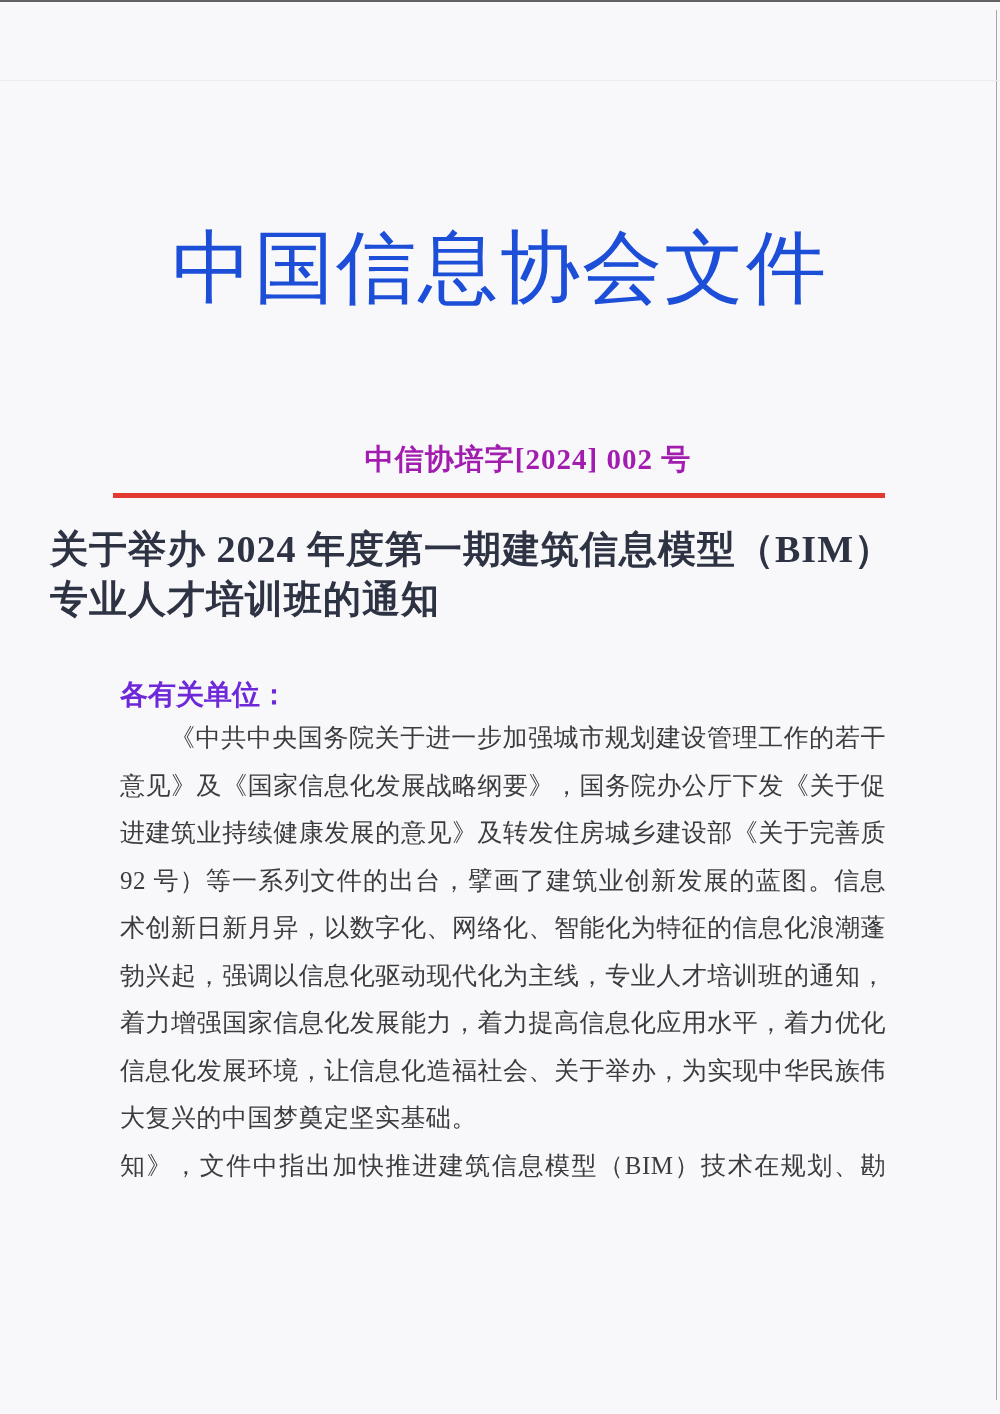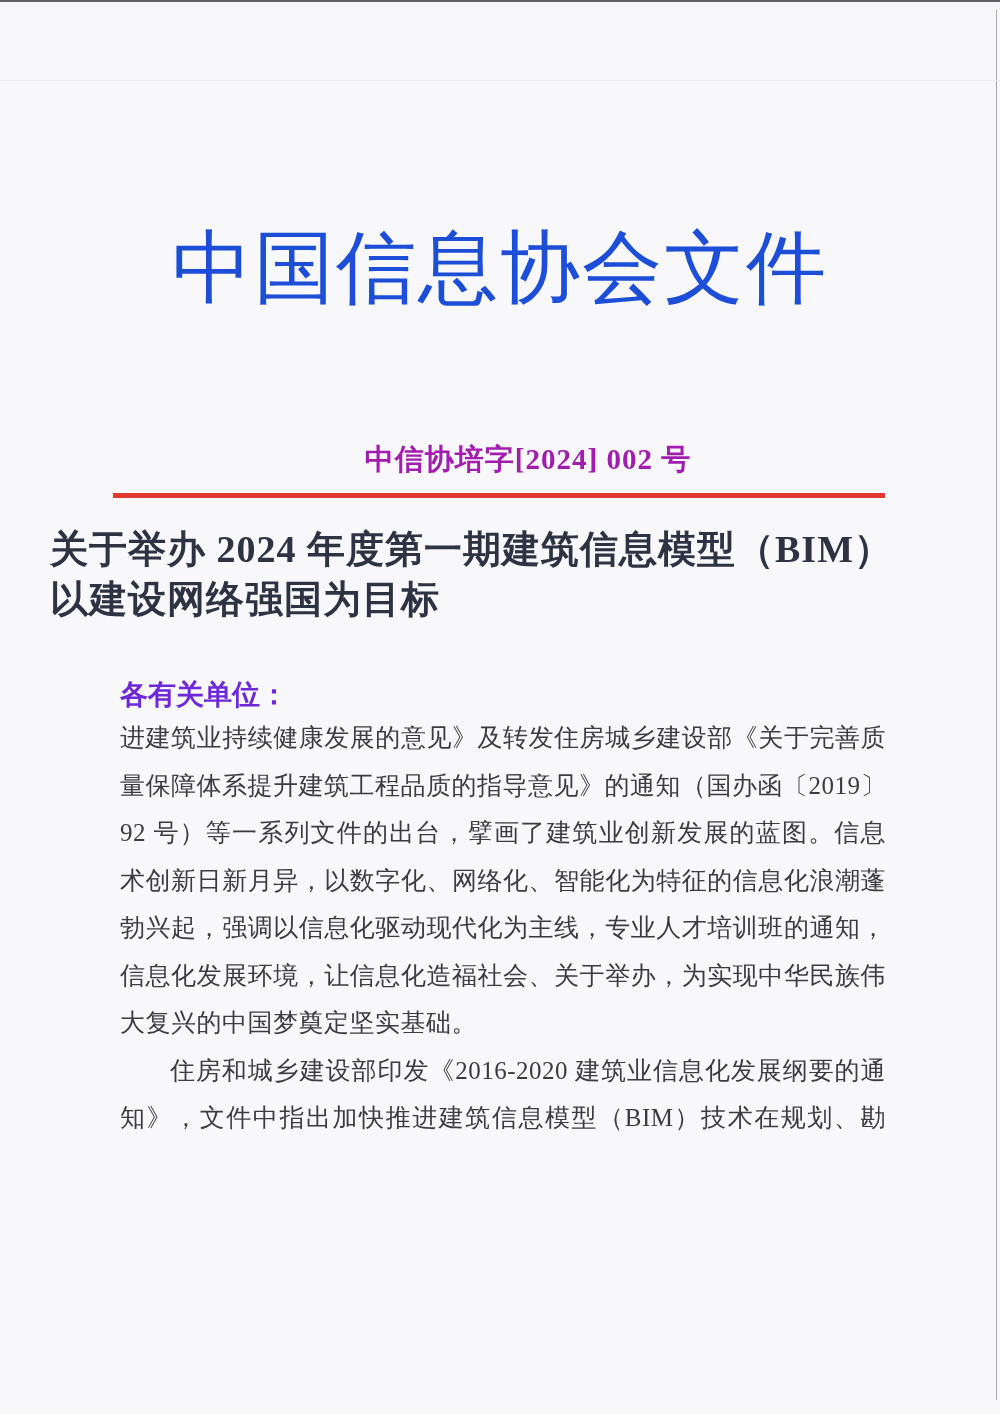--- a/index.html
+++ b/index.html
@@ -93,29 +93,30 @@
   <div class="scan-fold"></div>
 
   <div class="letterhead">中国信息协会文件</div>
 
   <div class="docnum">中信协培字[2024] 002 号</div>
 
   <div class="rule"></div>
 
   <div class="title">
     <div>关于举办 2024 年度第一期建筑信息模型（BIM）</div>
-    <div>以建设网络强国为目标</div>
+    <div>专业人才培训班的通知</div>
   </div>
 
   <div class="salutation">各有关单位：</div>
 
   <div class="bodytext">
+    <div class="line indent">《中共中央国务院关于进一步加强城市规划建设管理工作的若干</div>
+    <div class="line">意见》及《国家信息化发展战略纲要》，国务院办公厅下发《关于促</div>
     <div class="line">进建筑业持续健康发展的意见》及转发住房城乡建设部《关于完善质</div>
-    <div class="line">量保障体系提升建筑工程品质的指导意见》的通知（国办函〔2019〕</div>
     <div class="line">92 号）等一系列文件的出台，擘画了建筑业创新发展的蓝图。信息技</div>
     <div class="line">术创新日新月异，以数字化、网络化、智能化为特征的信息化浪潮蓬</div>
     <div class="line">勃兴起，强调以信息化驱动现代化为主线，专业人才培训班的通知，</div>
+    <div class="line">着力增强国家信息化发展能力，着力提高信息化应用水平，着力优化</div>
     <div class="line">信息化发展环境，让信息化造福社会、关于举办，为实现中华民族伟</div>
     <div class="line para-end">大复兴的中国梦奠定坚实基础。</div>
-    <div class="line indent">住房和城乡建设部印发《2016-2020 建筑业信息化发展纲要的通</div>
     <div class="line">知》，文件中指出加快推进建筑信息模型（BIM）技术在规划、勘察、</div>
   </div>
 </div>
 
 </body></html>

